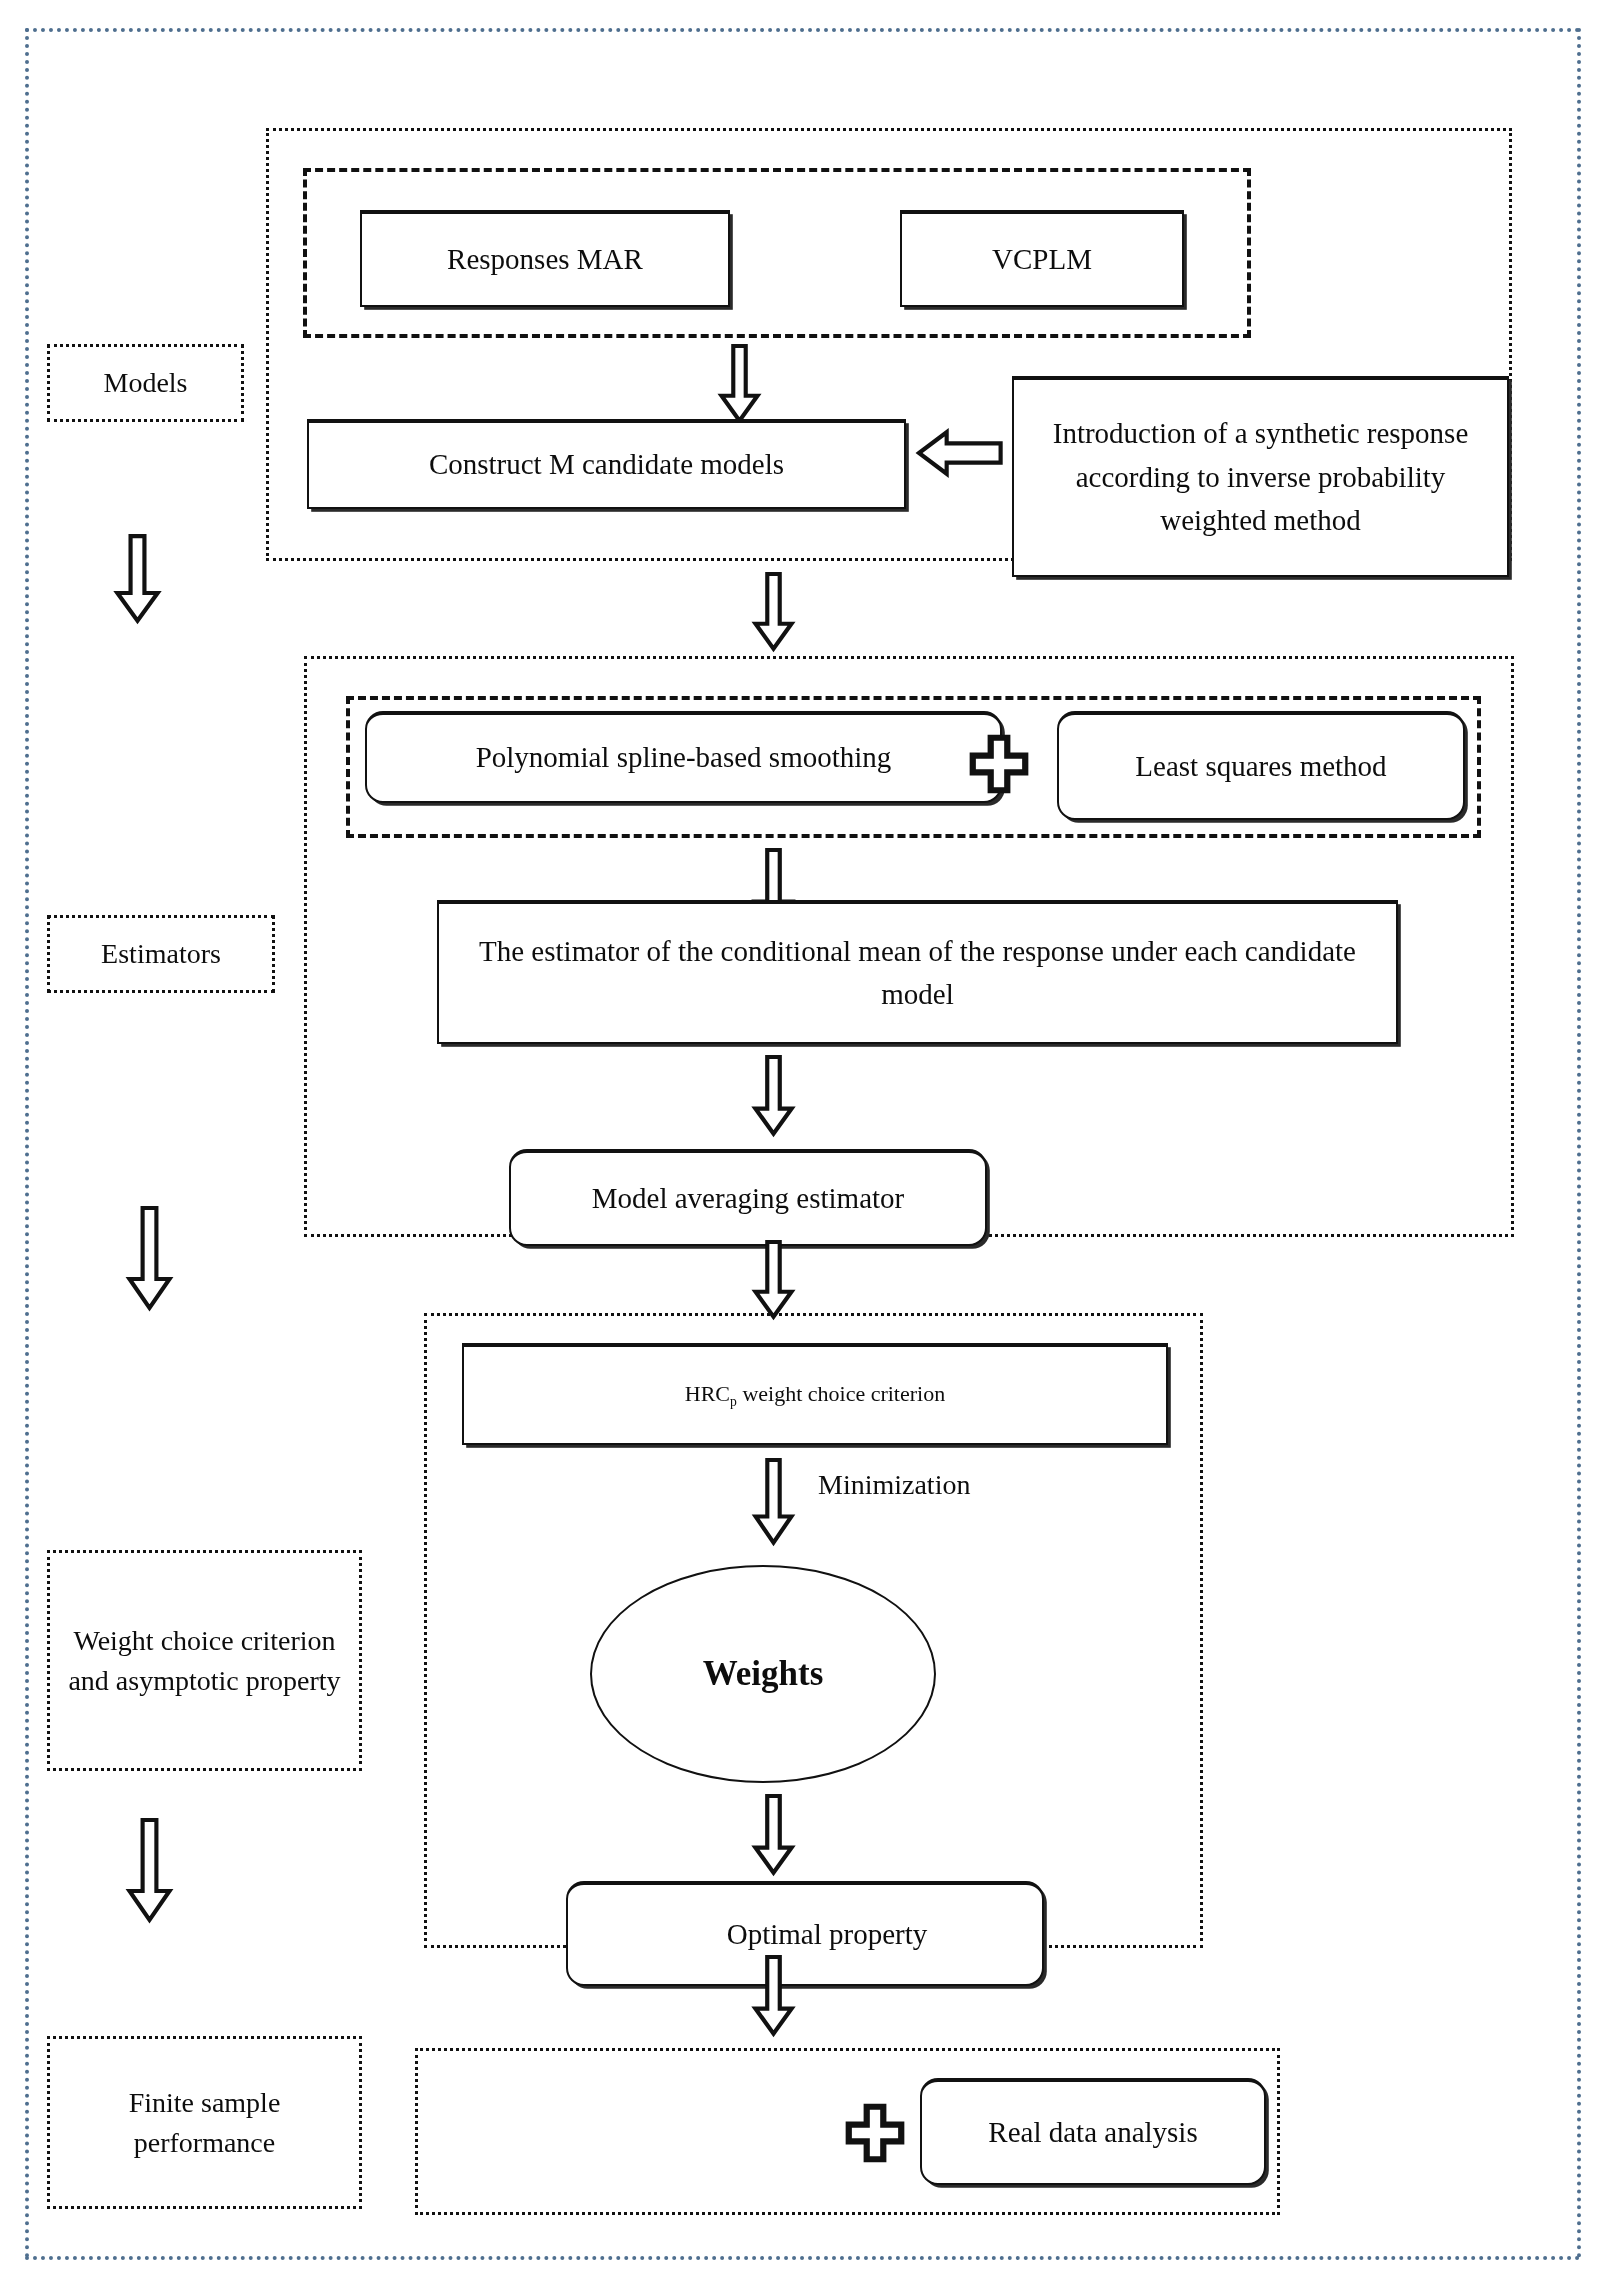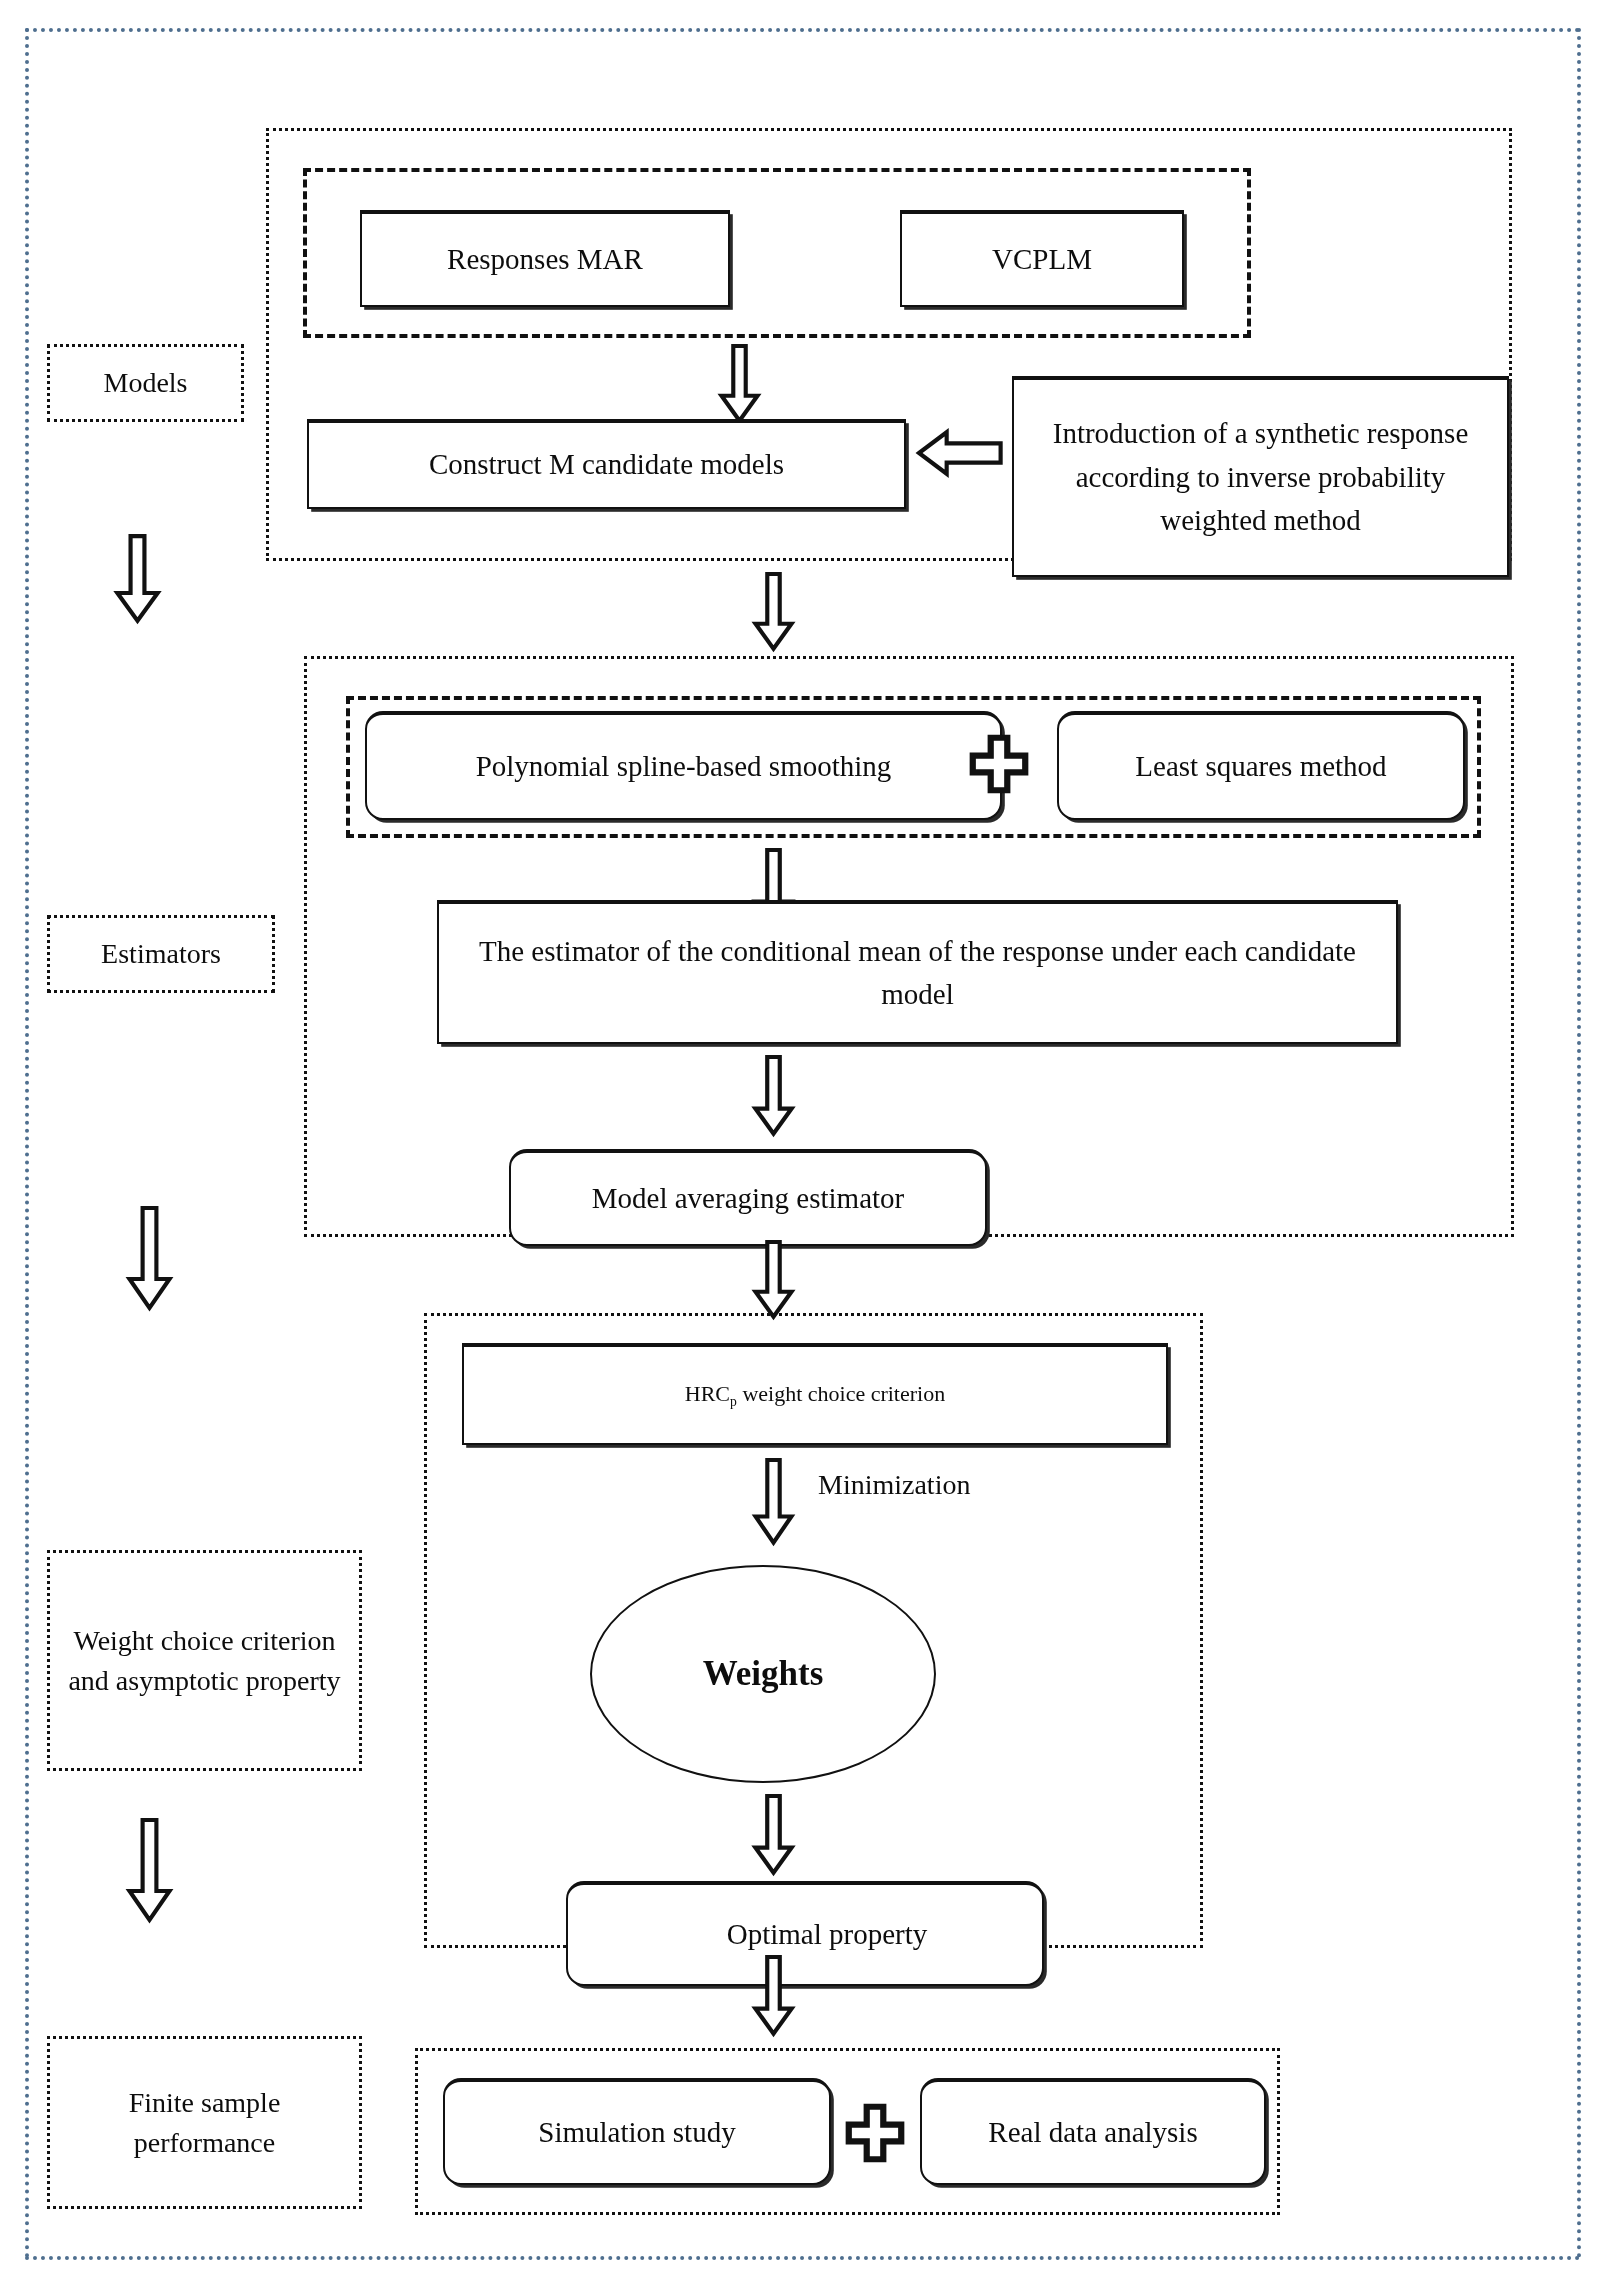--- a/index.html
+++ b/index.html
@@ -158,21 +158,21 @@
   <div class="arrow-down" style="left:754px; top:574px;">
     <svg width="39" height="76" viewBox="0 0 56 110">
       <polygon points="19,0 37,0 37,72 54,72 28,108 2,72 19,72" fill="#ffffff" stroke="#111111" stroke-width="6" stroke-linejoin="miter"></polygon>
     </svg>
   </div>
 
   <div class="section-box" style="left:304px; top:656px; width:1210px; height:581px;"></div>
 
   <div class="group-box" style="left:346px; top:696px; width:1135px; height:142px;"></div>
 
-  <div class="node rounded strongtop" style="left:365px; top:711px; width:637px; height:109px;">Polynomial spline-based smoothing</div>
+  <div class="node rounded strongtop" style="left:365px; top:711px; width:637px; height:92px;">Polynomial spline-based smoothing</div>
 
   <div class="plus-sym" style="left:970px; top:735px;">
     <svg width="58" height="58" viewBox="0 0 84 84">
       <polygon points="30,4 54,4 54,30 80,30 80,54 54,54 54,80 30,80 30,54 4,54 4,30 30,30" fill="#ffffff" stroke="#111111" stroke-width="9" stroke-linejoin="miter"></polygon>
     </svg>
   </div>
 
   <div class="node rounded strongtop" style="left:1057px; top:711px; width:408px; height:109px;">Least squares method</div>
 
   <div class="arrow-down" style="left:754px; top:850px;">
@@ -238,21 +238,20 @@
   </div>
 
   <div class="arrow-down" style="left:754px; top:1957px;">
     <svg width="39" height="78" viewBox="0 0 56 112">
       <polygon points="19,0 37,0 37,74 54,74 28,110 2,74 19,74" fill="#ffffff" stroke="#111111" stroke-width="6" stroke-linejoin="miter"></polygon>
     </svg>
   </div>
 
   <div class="section-box" style="left:415px; top:2048px; width:865px; height:167px;"></div>
 
-  <div class="node rounded strongtop" style="left:443px; top:2078px; width:388px; height:107px;">Simulation study</div>
 
   <div class="plus-sym" style="left:846px; top:2104px;">
     <svg width="58" height="58" viewBox="0 0 84 84">
       <polygon points="30,4 54,4 54,30 80,30 80,54 54,54 54,80 30,80 30,54 4,54 4,30 30,30" fill="#ffffff" stroke="#111111" stroke-width="9" stroke-linejoin="miter"></polygon>
     </svg>
   </div>
 
   <div class="node rounded strongtop" style="left:920px; top:2078px; width:346px; height:107px;">Real data analysis</div>
 
   <div class="stage-label" style="left:47px; top:2036px; width:315px; height:173px;">Finite sample performance</div>

